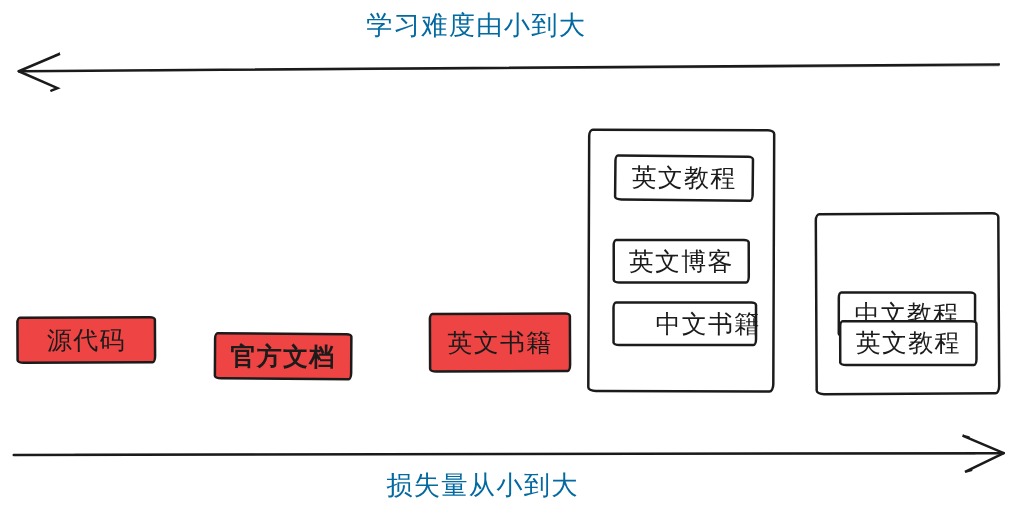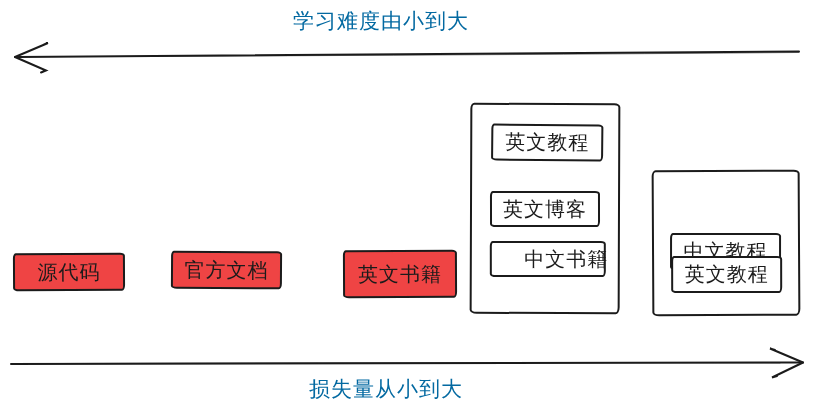--- a/index.html
+++ b/index.html
@@ -75,21 +75,21 @@
       <path d="M 60 363.5 Q 450 362 780 363" stroke-width="1" opacity="0.55"></path>
       <path d="M 803 362.5 L 770 348.5 L 775 350"></path>
       <path d="M 803 362.5 L 772 377.5 L 777 376"></path>
     </g>
   </svg>
 
   <div class="sketch-box r1" style="left:13px; top:253px; width:112px; height:38px;">
     <span>源代码</span>
   </div>
 
-  <div class="sketch-box r2" style="left:171px; top:251px; width:111px; height:38px;">
+  <div class="sketch-box r2" style="left:171px; top:266px; width:111px; height:38px;font-weight:bold;">
     <span>官方文档</span>
   </div>
 
   <div class="sketch-box r3" style="left:343px; top:250px; width:114px; height:48px;">
     <span>英文书籍</span>
   </div>
 
   <div class="group-box r4" style="left:470px; top:103px; width:150px; height:211px;">
     <div class="sketch-box r2" style="left:19px; top:19px; width:112px; height:37px;">
       <span>英文教程</span>

